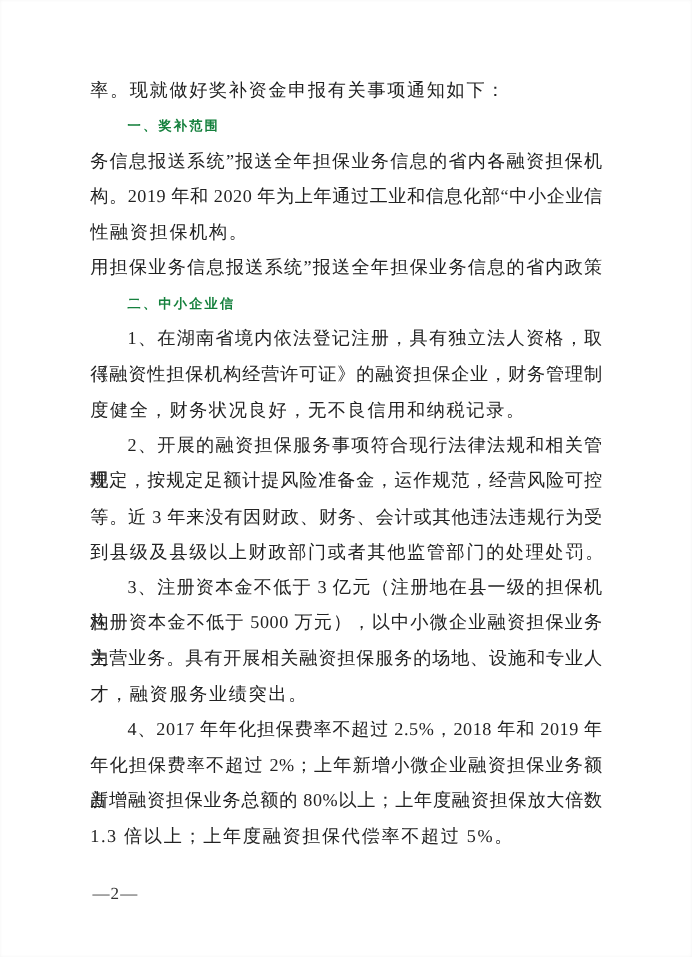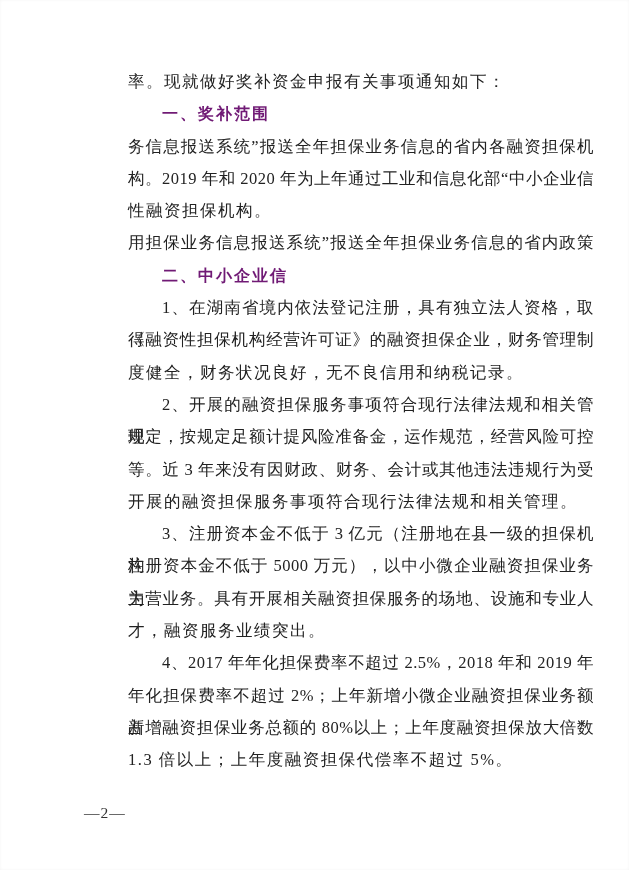--- a/index.html
+++ b/index.html
@@ -14,21 +14,20 @@
     background: #ffffff;
     overflow: hidden;
     box-shadow: inset 0 0 3px rgba(0,0,0,0.05);
     font-family: "Liberation Serif", "DejaVu Serif", serif;
   }
   .content {
     position: absolute;
     left: 82px;
     top: 66px;
     width: 466px;
-    margin-left: 46px;
   }
   .line {
     height: 32.3px;
     line-height: 32.3px;
     font-size: 16.5px;
     color: #222222;
     letter-spacing: 0.5px;
     overflow: visible;
   }
   
@@ -45,22 +44,22 @@
   
   .t-plain {
     text-align: left;
     letter-spacing: 1.5px;
     white-space: nowrap;
   }
   
   .t-heading {
     font-family: "Liberation Sans", "DejaVu Sans", sans-serif;
     font-weight: 700;
-    font-size: 16px;
-    color: #701a75;
+    font-size: 12px;
+    color: #15803d;
     text-indent: 34px;
     letter-spacing: 2px;
     white-space: nowrap;
   }
   .page-number {
     position: absolute;
     left: 84px;
     top: 804px;
     font-size: 15.5px;
     color: #333333;
@@ -79,21 +78,21 @@
     <div class="line t-full">构。2019 年和 2020 年为上年通过工业和信息化部“中小企业信</div>
     <div class="line t-plain">性融资担保机构。</div>
     <div class="line t-full">用担保业务信息报送系统”报送全年担保业务信息的省内政策</div>
     <div class="line t-heading">二、中小企业信</div>
     <div class="line t-first">1、在湖南省境内依法登记注册，具有独立法人资格，取得</div>
     <div class="line t-full">《融资性担保机构经营许可证》的融资担保企业，财务管理制</div>
     <div class="line t-plain">度健全，财务状况良好，无不良信用和纳税记录。</div>
     <div class="line t-first">2、开展的融资担保服务事项符合现行法律法规和相关管理</div>
     <div class="line t-full">规定，按规定足额计提风险准备金，运作规范，经营风险可控</div>
     <div class="line t-full">等。近 3 年来没有因财政、财务、会计或其他违法违规行为受</div>
-    <div class="line t-plain">开展的融资担保服务事项符合现行法律法规和相关管理。</div>
+    <div class="line t-plain">到县级及县级以上财政部门或者其他监管部门的处理处罚。</div>
     <div class="line t-first">3、注册资本金不低于 3 亿元（注册地在县一级的担保机构</div>
     <div class="line t-full">注册资本金不低于 5000 万元），以中小微企业融资担保业务为</div>
     <div class="line t-full">主营业务。具有开展相关融资担保服务的场地、设施和专业人</div>
     <div class="line t-plain">才，融资服务业绩突出。</div>
     <div class="line t-first">4、2017 年年化担保费率不超过 2.5%，2018 年和 2019 年</div>
     <div class="line t-full">年化担保费率不超过 2%；上年新增小微企业融资担保业务额占</div>
     <div class="line t-full">新增融资担保业务总额的 80%以上；上年度融资担保放大倍数</div>
     <div class="line t-plain">1.3 倍以上；上年度融资担保代偿率不超过 5%。</div>
   </div>
   <div class="page-number">—2—</div>

